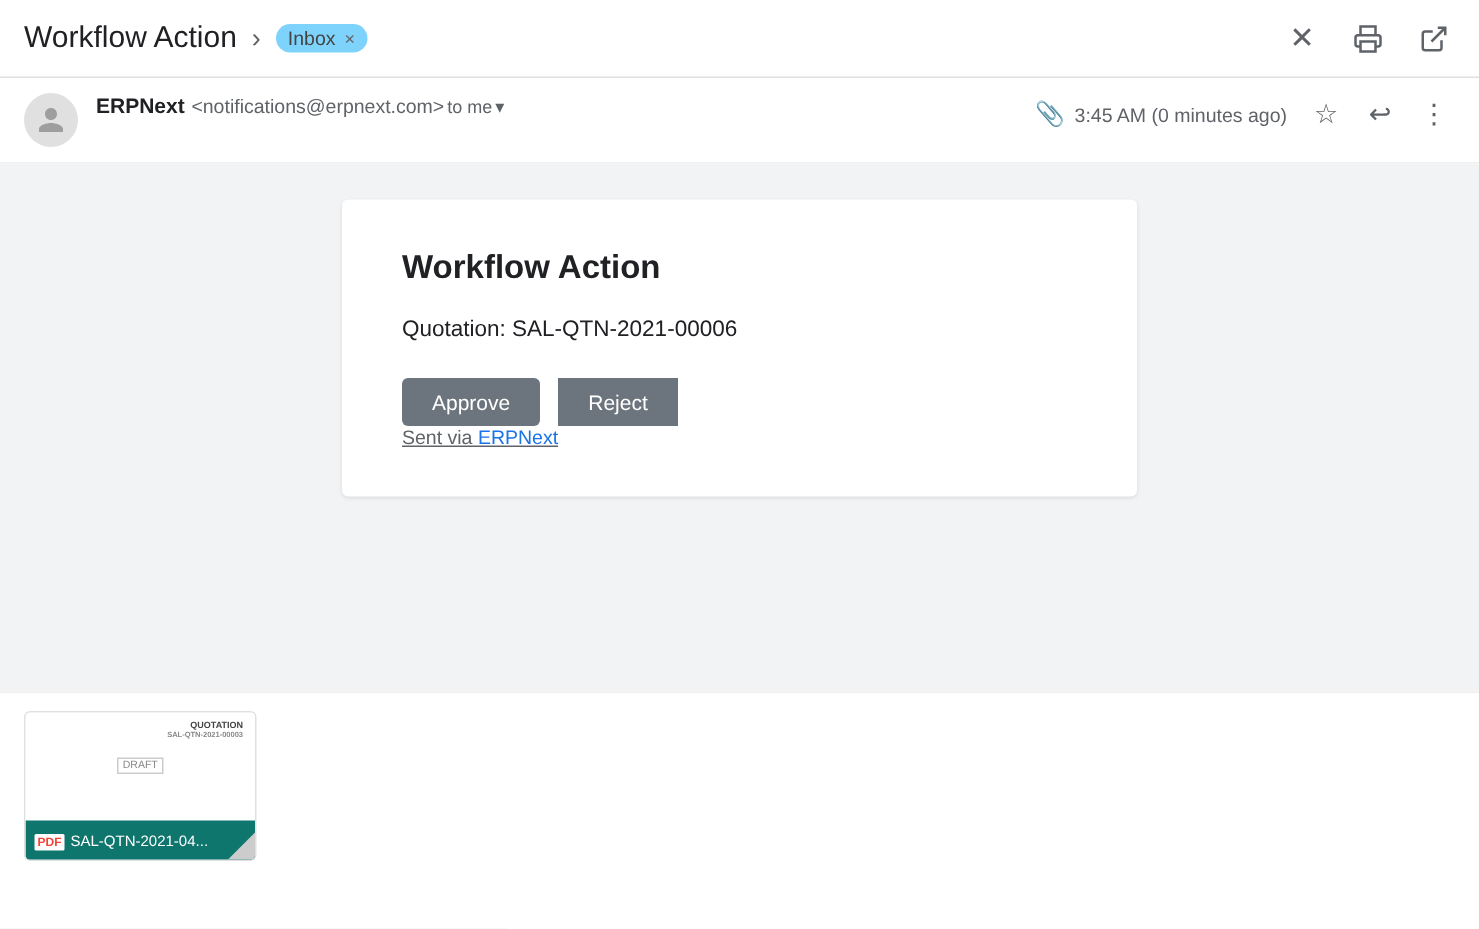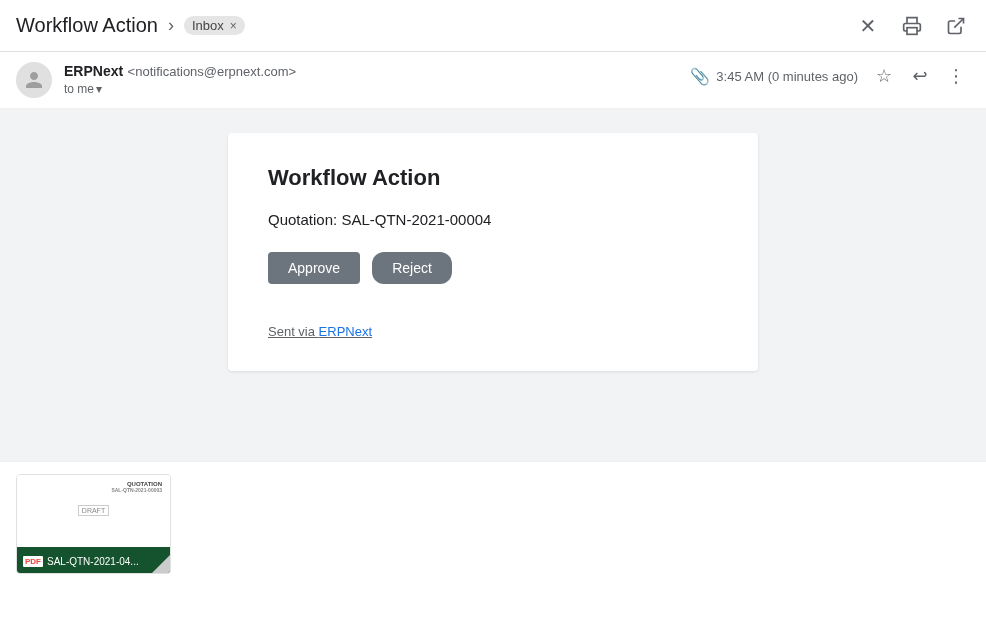--- a/index.html
+++ b/index.html
@@ -33,21 +33,21 @@
     }
     .chevron-icon {
       color: #5f6368;
       font-size: 18px;
       cursor: pointer;
     }
     .inbox-badge {
       display: flex;
       align-items: center;
       gap: 4px;
-      background: #e5e5e5;
+      background: #7dd3fc;
       border-radius: 12px;
       padding: 2px 8px;
       font-size: 13px;
       color: #444;
     }
     .inbox-badge-close {
       cursor: pointer;
       font-size: 12px;
       color: #666;
       margin-left: 2px;
@@ -91,21 +91,21 @@
       align-items: center;
       justify-content: center;
     }
     .avatar-icon {
       width: 20px;
       height: 20px;
       fill: #9e9e9e;
     }
     .sender-info {
       display: flex;
-      flex-direction: column;
+      flex-direction: row;
       gap: 2px;
     }
     .sender-name {
       font-size: 14px;
       font-weight: 600;
       color: #202124;
     }
     .sender-email {
       font-size: 13px;
       color: #5f6368;
@@ -174,37 +174,36 @@
       margin-bottom: 20px;
     }
     .quotation-ref {
       font-size: 15px;
       color: #202124;
       margin-bottom: 24px;
     }
     .action-buttons {
       display: flex;
       gap: 12px;
-      margin-bottom: 40px;
     }
     .btn-approve {
       background: #6c757d;
       color: #fff;
       border: none;
       border-radius: 4px;
       padding: 8px 20px;
       font-size: 14px;
       cursor: pointer;
       font-weight: 500;
     }
     .btn-reject {
       background: #6c757d;
       color: #fff;
       border: none;
-      border-radius: 12px;
+      border-radius: 0;
       padding: 8px 20px;
       font-size: 14px;
       cursor: pointer;
       font-weight: 500;
     }
     .sent-via {
       font-size: 13px;
       color: #5f6368;
       text-decoration: underline;
     }
@@ -244,21 +243,21 @@
     }
     .thumb-line {
       height: 2px;
       background: #e0e0e0;
       border-radius: 1px;
       margin: 1px 0;
     }
     .thumb-footer {
       display: flex;
       align-items: center;
-      background: #14532d;
+      background: #0f766e;
       color: #fff;
       padding: 3px 6px;
       height: 28px;
       gap: 4px;
     }
     .pdf-badge {
       font-size: 8px;
       font-weight: bold;
       background: #fff;
       color: #f44336;
@@ -342,21 +341,21 @@
       <span class="action-icon">☆</span>
       <span class="action-icon">↩</span>
       <span class="action-icon">⋮</span>
     </div>
   </div>
 </div>
 
 <div class="email-body">
   <div class="email-card">
     <h2 class="card-title">Workflow Action</h2>
-    <p class="quotation-ref">Quotation: SAL-QTN-2021-00004</p>
+    <p class="quotation-ref">Quotation: SAL-QTN-2021-00006</p>
     <div class="action-buttons">
       <button class="btn-approve">Approve</button>
       <button class="btn-reject">Reject</button>
     </div>
     <p class="sent-via">
       <span>Sent via </span><a href="#">ERPNext</a>
     </p>
   </div>
 </div>
 

